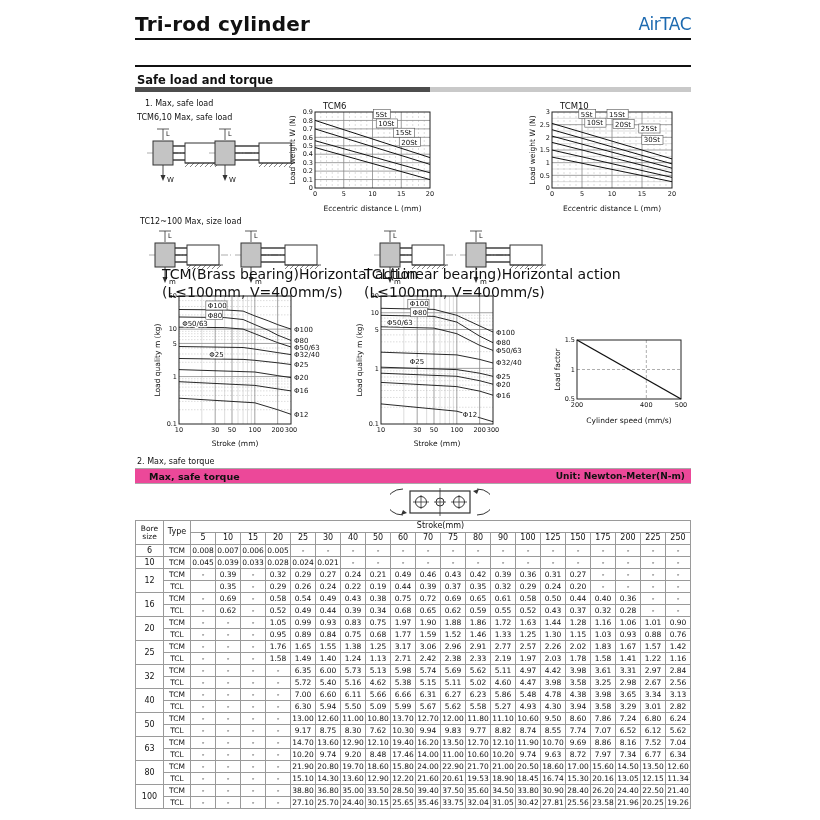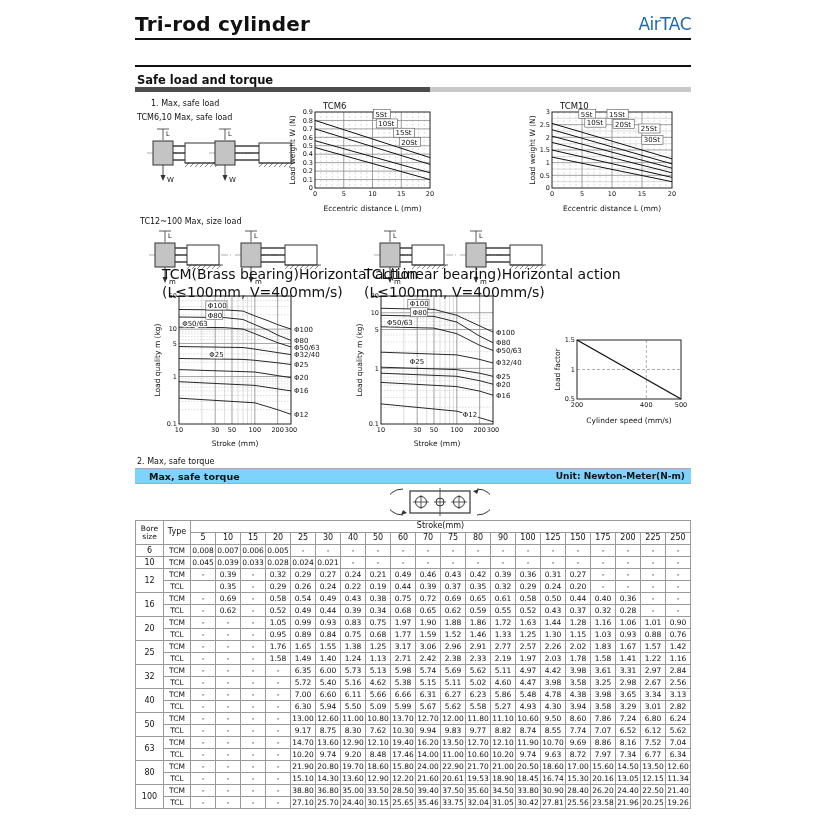--- a/index.html
+++ b/index.html
@@ -11,21 +11,21 @@
   .logo{color:#1d6ab0;font-weight:normal;font-size:17px;letter-spacing:-.5px;font-style:normal;}
   .rule{background:#111;height:2px;width:556px;}
   .series-title{font-size:15px;font-weight:bold;}
   .bore-size{font-size:10.5px;font-weight:bold;}
   .section-head{font-size:11.5px;font-weight:bold;}
   .bar-dark{background:#4d4d4d;height:5px;}
   .bar-light{background:#c9c9c9;height:5px;}
   .small-label{font-size:8px;}
   .chart-title{font-size:14px;line-height:1.25;}
   .note{font-size:7.8px;line-height:1.55;}
-  .torque-bar{background:#7dd3fc;height:14px;display:flex;align-items:center;
+  .torque-bar{background:#ec4899;height:14px;display:flex;align-items:center;
               justify-content:space-between;border-top:1px solid #aaa;border-bottom:1px solid #aaa;}
   .torque-bar .t1{font-size:9.5px;font-weight:bold;padding-left:14px;}
   .torque-bar .t2{font-size:9px;font-weight:bold;padding-right:6px;}
   table.torque{border-collapse:collapse;table-layout:fixed;width:556px;font-size:7.5px;}
   table.torque th,table.torque td{border:1px solid #9a9a9a;text-align:center;padding:0;
       height:11px;line-height:11px;white-space:nowrap;overflow:hidden;font-weight:normal;}
   table.torque th{font-size:8px;line-height:1.05;}
   table.torque .bore{font-size:8px;}
   table.torque{border:1px solid #777;}
   svg text{font-family:"DejaVu Sans",sans-serif;}
@@ -38,21 +38,21 @@
   <div class="abs" style="left:0;top:12px;width:556px;">
     <span class="page-title">Tri-rod cylinder</span>
     <span class="logo abs" style="right:0;top:2px;">AirTAC</span>
   </div>
   <div class="abs rule" style="left:0;top:38px;"></div>
   <div class="abs rule" style="left:0;top:65px;height:1.5px;"></div>
   <div class="abs section-head" style="left:2px;top:73px;">Safe load and torque</div>
   <div class="abs bar-dark" style="left:0;top:87px;width:295px;"></div>
   <div class="abs bar-light" style="left:295px;top:87px;width:261px;"></div>
 
-  <div class="abs small-label" style="left:16px;top:99px;">1. Max, safe load</div>
+  <div class="abs small-label" style="left:10px;top:99px;">1. Max, safe load</div>
   <div class="abs small-label" style="left:2px;top:113px;">TCM6,10 Max, safe load</div>
 
   <svg class="abs" style="left:10px;top:126px;" width="88" height="62" viewBox="0 0 88 62">
       <line x1="2" y1="27" x2="86" y2="27" stroke="#777" stroke-width="0.6" stroke-dasharray="7,2,1,2"></line>
       <line x1="18" y1="3" x2="18" y2="14" stroke="#333" stroke-width="0.8"></line>
       <line x1="12" y1="3" x2="24" y2="3" stroke="#333" stroke-width="0.8"></line>
       <text x="21" y="10" font-size="6.5" text-anchor="start" fill="#111">L</text>
       <line x1="28" y1="20" x2="42" y2="20" stroke="#333" stroke-width="1.4"></line>
       <line x1="28" y1="27" x2="42" y2="27" stroke="#333" stroke-width="1.4"></line>
       <line x1="28" y1="34" x2="42" y2="34" stroke="#333" stroke-width="1.4"></line>

